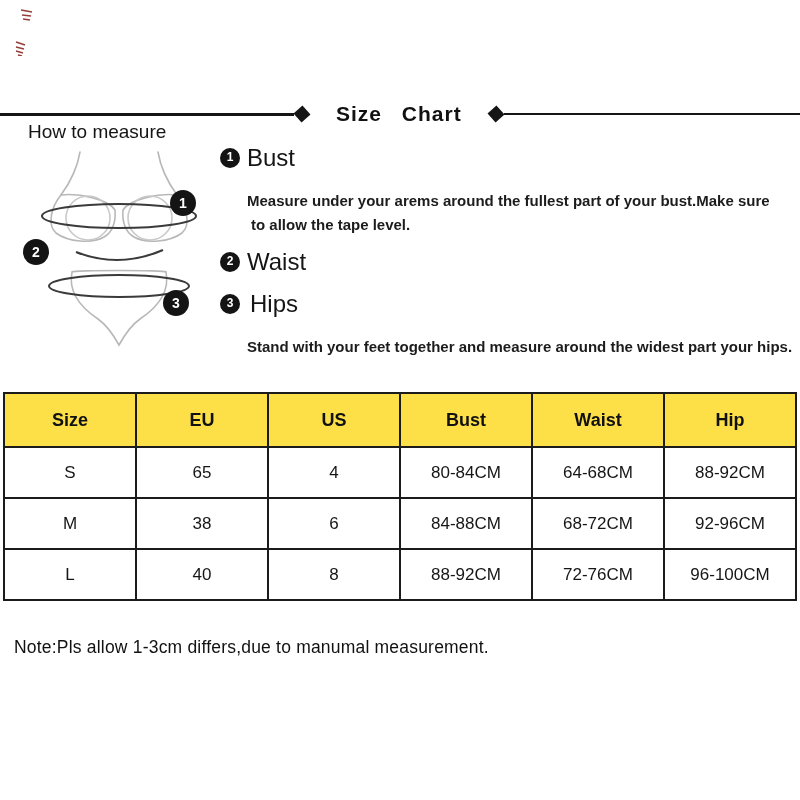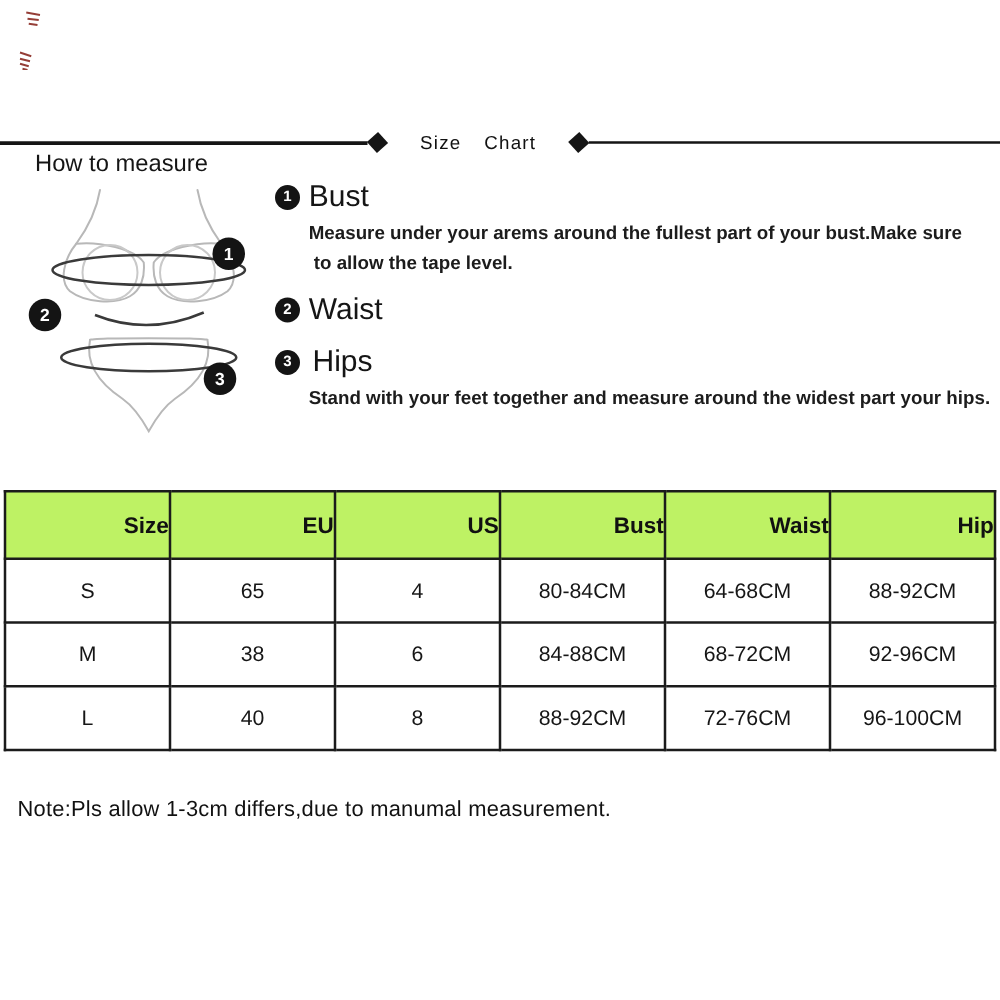--- a/index.html
+++ b/index.html
@@ -9,40 +9,40 @@
   }
   
   .red-mark{position:absolute;opacity:.9;}
   .red-mark svg{display:block;}
   
   .title-row{position:absolute;top:102px;left:0;width:800px;height:24px;display:flex;align-items:center;}
   .line{height:3px;background:#151515;}
   .line-left{width:294px;}
   .line-right{flex:1;height:2px;}
   .diamond{width:12px;height:12px;background:#151515;transform:rotate(48deg);flex:none;margin:0 2px;}
-  .page-title{font-size:15px;letter-spacing:1px;word-spacing:13px;margin:0 26px;white-space:nowrap;color:#111;}
+  .page-title{font-size:21px;letter-spacing:1px;word-spacing:13px;margin:0 26px;white-space:nowrap;color:#111;font-weight:bold;}
   
   .howto{position:absolute;left:28px;top:121px;font-size:19px;color:#151515;}
   .diagram{position:absolute;left:18px;top:148px;}
   
   .sections{position:absolute;left:220px;top:144px;width:578px;}
   .section-head{display:flex;align-items:center;gap:7px;font-size:24px;color:#151515;line-height:27px;}
   .badge{width:20px;height:20px;border-radius:50%;background:#141414;color:#fff;display:flex;
          align-items:center;justify-content:center;font-size:12px;font-weight:bold;flex:none;}
-  .section-desc{margin:4px 0 0 27px;font-size:15px;font-weight:600;line-height:24px;color:#1c1c1c;}
+  .section-desc{margin:18px 0 0 27px;font-size:15px;font-weight:600;line-height:24px;color:#1c1c1c;}
   .desc-line{white-space:nowrap;}
   .desc-line + .desc-line{padding-left:4px;}
   #sec-waist{margin-top:11px;}
   #sec-hips{margin-top:15px;}
   #sec-hips .section-head{gap:10px;}
   
   .size-table{position:absolute;left:3px;top:392px;width:794px;border-collapse:collapse;
               table-layout:fixed;text-align:center;}
   .size-table th,.size-table td{border:2px solid #1b1b1b;padding:0;}
-  .size-table th{height:52px;background:#bef264;font-size:18px;font-weight:bold;color:#111;text-align:right;}
+  .size-table th{height:52px;background:#fde047;font-size:18px;font-weight:bold;color:#111;}
   .size-table td{height:49px;font-size:17px;font-weight:400;color:#161616;}
   
   .note{position:absolute;left:14px;top:637px;font-size:17.5px;letter-spacing:.2px;color:#111;}
 </style>
 </head>
 <body>
 
 <div class="red-mark" style="left:19px;top:6px;">
   <svg width="16" height="15" viewBox="0 0 16 15">
       <path d="M2,4 l11,2 m-10,3 l9,1 m-8,3 l7,1" stroke="#8a2a22" stroke-width="1.6" fill="none"></path>

